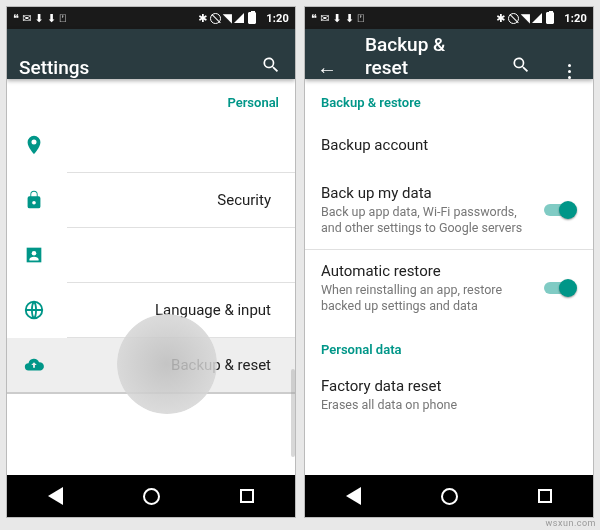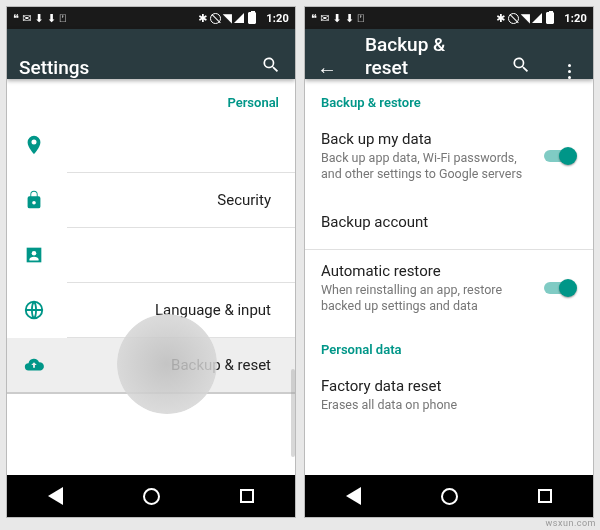--- a/index.html
+++ b/index.html
@@ -284,34 +284,34 @@
             <span></span>
           </div>
       </div>
     </div>
 
     <div class="list">
       <div class="header">Backup &amp; restore</div>
 
       <div class="row">
         <div class="textcell">
+          <div class="label">Backup account</div>
+        </div>
+      </div>
+
+      <div class="row">
+        <div class="textcell">
           <div class="label">Back up my data</div>
           <div class="sub">Back up app data, Wi-Fi passwords, and other settings to Google servers</div>
         </div>
         <div class="toggle">
             <div class="track"></div>
             <div class="thumb"></div>
           </div>
       </div>
-
-      <div class="row">
-        <div class="textcell">
-          <div class="label">Backup account</div>
-        </div>
-      </div>
       <div class="divider-full"></div>
 
       <div class="row">
         <div class="textcell">
           <div class="label">Automatic restore</div>
           <div class="sub">When reinstalling an app, restore backed up settings and data</div>
         </div>
         <div class="toggle">
             <div class="track"></div>
             <div class="thumb"></div>

